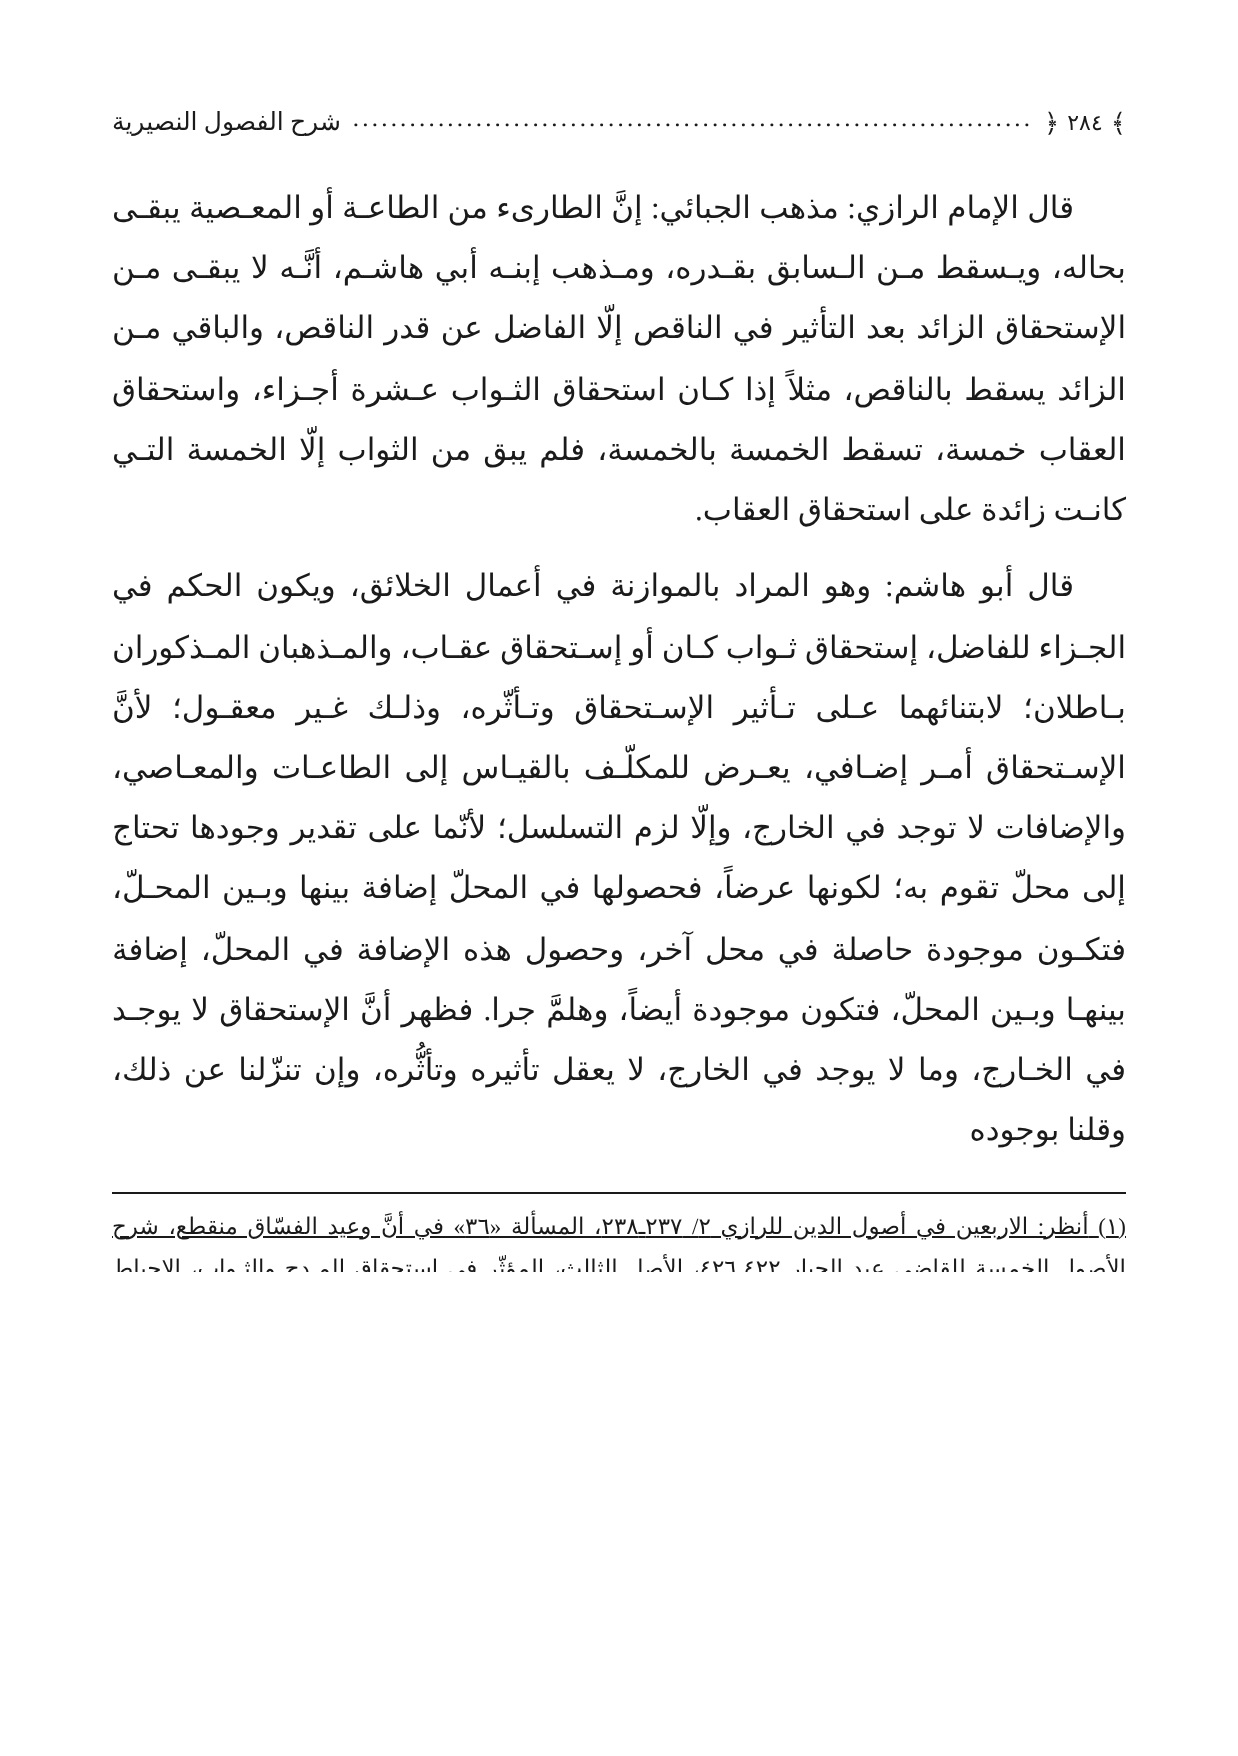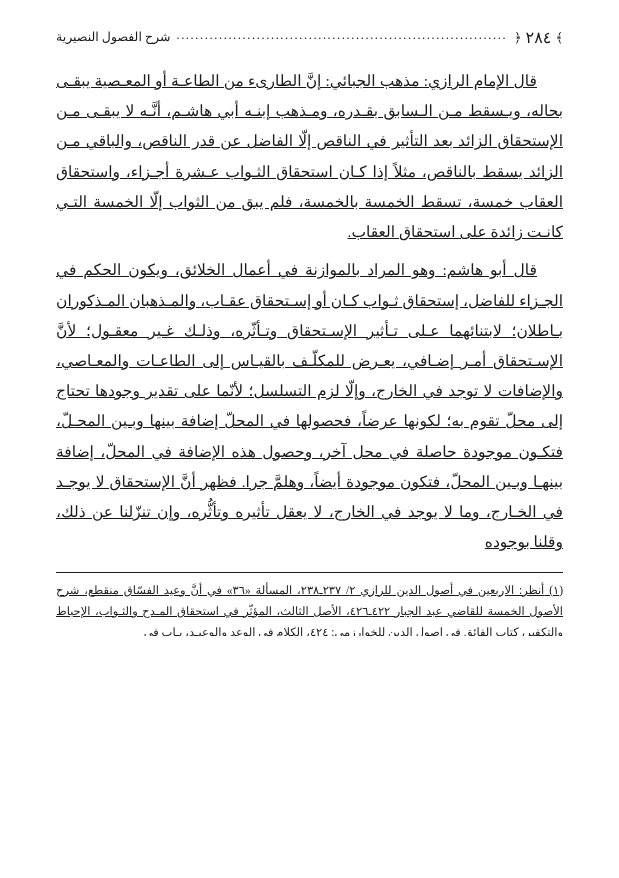--- a/index.html
+++ b/index.html
@@ -12,21 +12,21 @@
     height: 878px;
     font-family: "Liberation Serif", "DejaVu Serif", serif;
     color: #1a1a1a;
     direction: rtl;
   }
   .page {
     position: relative;
     width: 619px;
     height: 636px;
     box-sizing: border-box;
-    padding: 26px 56px 20px 56px;
+    padding: 50px 56px 20px 56px;
     overflow: hidden;
   }
 
   
   .header {
     display: flex;
     flex-direction: row-reverse;
     align-items: center;
     gap: 6px;
     font-size: 12.5px;
@@ -55,33 +55,32 @@
     font-size: 12.5px;
     direction: rtl;
   }
   .orn {
     display: inline-block;
     font-size: 13px;
     line-height: 1;
     transform: translateY(0px);
   }
   .pnum {
-    font-size: 16px;
+    font-size: 11px;
     padding: 0 2px;
   }
 
   
   .para {
     font-size: 15.5px;
     line-height: 1.95;
     text-align: justify;
     text-align-last: right;
     margin: 0 0 2px 0;
     letter-spacing: 0;
-    text-decoration: underline;
   }
   .para.indent {
     text-indent: 26px;
   }
   .para + .para {
     margin-top: 8px;
   }
 
   
   .fn-rule {

